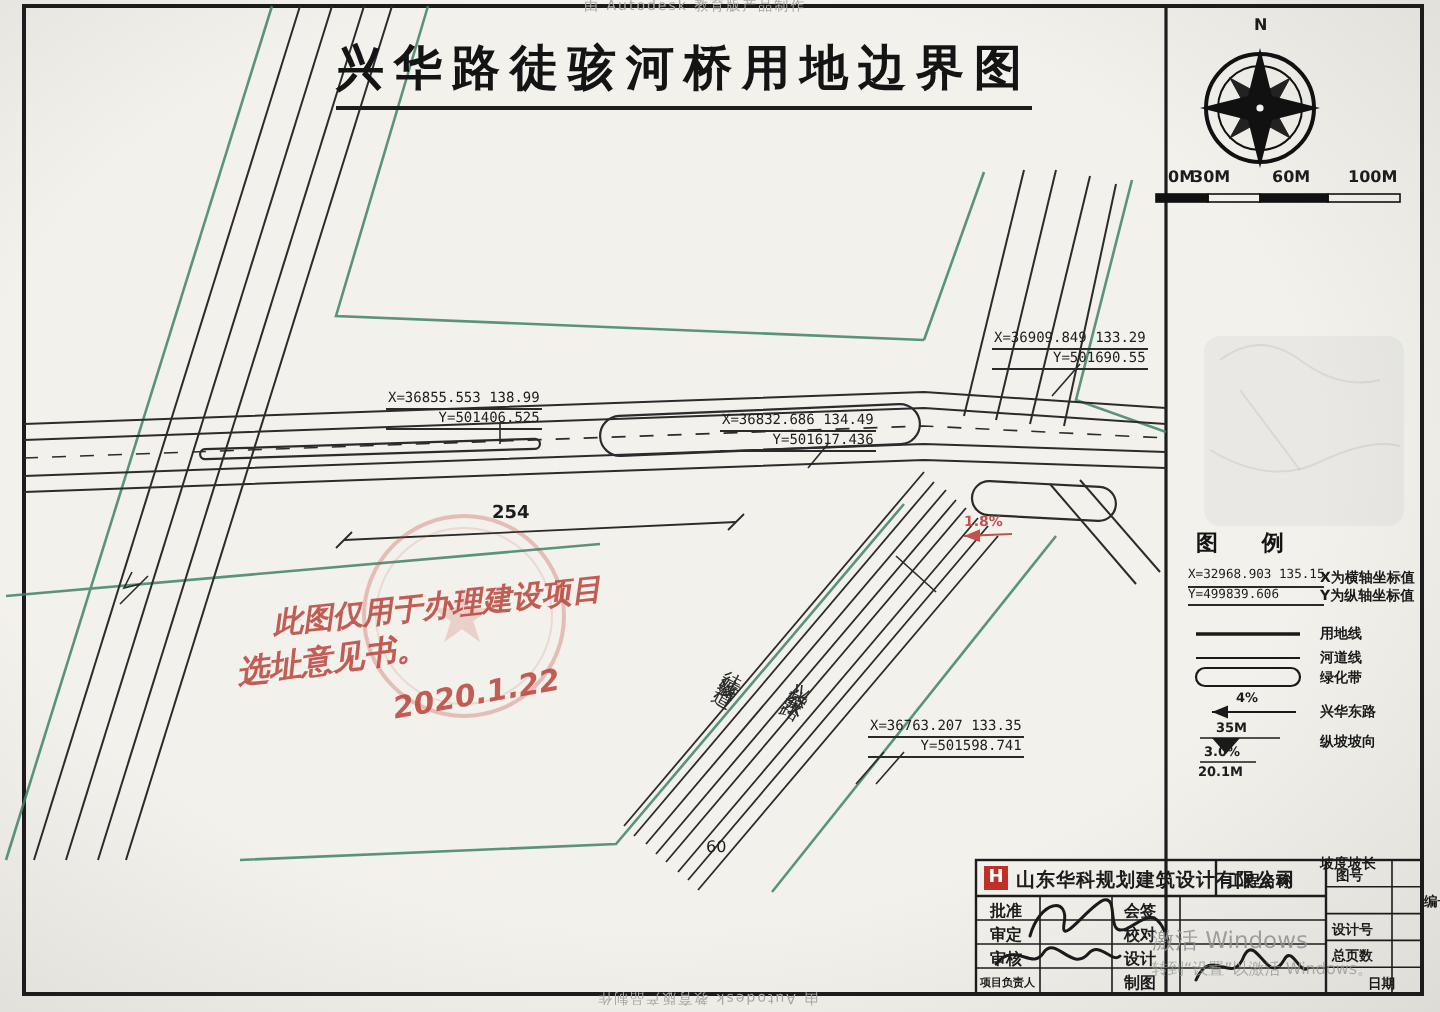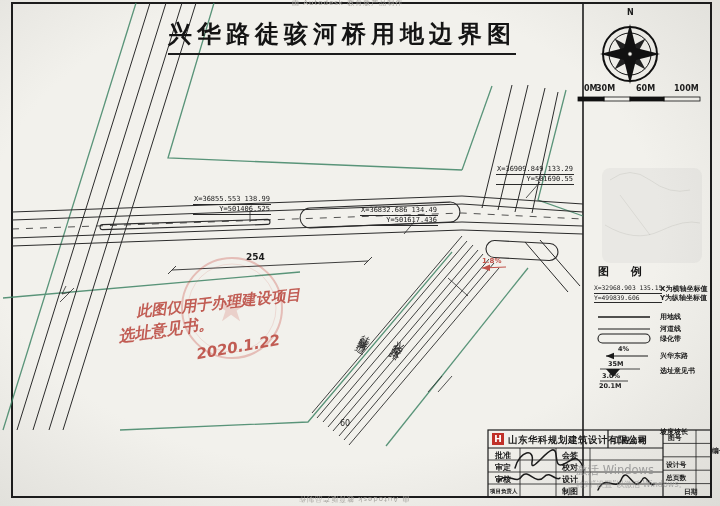--- a/index.html
+++ b/index.html
@@ -16,21 +16,21 @@
   .coord{font-family:"DejaVu Sans Mono",monospace;font-size:7px;line-height:9px;color:#202020;}
   .coord div{border-bottom:0.8px solid #2a2a2a;padding:0 1px;text-align:right;}
   .north-label{font-size:8px;font-weight:bold;}
   .scale-label{font-size:8px;font-weight:bold;}
   .legend-title{font-size:11px;font-weight:bold;letter-spacing:9px;color:#141414;}
   .legend-label{font-size:7px;font-weight:bold;color:#1a1a1a;}
   .legend-coord{font-family:"DejaVu Sans Mono",monospace;font-size:6.3px;line-height:8.5px;}
   .legend-coord div{border-bottom:0.7px solid #2a2a2a;}
   .legend-val{font-size:6.5px;font-weight:bold;}
   .dim-text{font-size:9px;font-weight:bold;}
-  .small-dim{font-size:8px;}
+  .small-dim{font-size:8px;padding-left:13px;}
   .slope-red{font-size:7px;color:#c0524a;font-weight:bold;}
   .road-vert{writing-mode:vertical-rl;font-size:10.5px;letter-spacing:3px;color:#2b2b2b;}
   .stamp-note{color:rgba(185,67,58,0.85);font-style:italic;font-weight:bold;}
   .stamp-star{color:rgba(205,80,70,0.20);}
   .tb-label{font-size:8px;font-weight:bold;}
   .tb-label-sm{font-size:5.5px;font-weight:bold;}
   .tb-company{font-size:9.5px;font-weight:bold;letter-spacing:0.5px;}
   .tb-mini{font-size:6.8px;font-weight:bold;}
   .logo{width:12px;height:12px;background:#c03028;color:#fff;font-size:9px;font-weight:bold;
         text-align:center;line-height:12px;}
@@ -196,20 +196,24 @@
       <div>Y=501406.525</div>
     </div>
     <div class="abs coord" style="left:360px;top:206px;">
       <div>X=36832.686 134.49</div>
       <div>Y=501617.436</div>
     </div>
     <div class="abs coord" style="left:496px;top:165px;">
       <div>X=36909.849 133.29</div>
       <div>Y=501690.55</div>
     </div>
+    <div class="abs coord" style="left:434px;top:359px;">
+      <div>X=36763.207 133.35</div>
+      <div>Y=501598.741</div>
+    </div>
 
     <div class="abs dim-text" style="left:246px;top:252px;">254</div>
     <div class="abs small-dim" style="left:340px;top:419px;">60</div>
     <div class="abs slope-red" style="left:482px;top:257px;">1.8%</div>
 
     <div class="abs road-vert" style="left:362px;top:328px;transform:rotate(28deg);">徒骇河道</div>
     <div class="abs road-vert" style="left:396px;top:334px;transform:rotate(28deg);">兴华东路</div>
 
     <div class="abs stamp-star" style="left:214px;top:286px;font-size:38px;">★</div>
     <div class="abs stamp-note" style="left:136px;top:294px;font-size:15px;transform:rotate(-6deg);">此图仅用于办理建设项目</div>
@@ -222,21 +226,21 @@
     <div class="abs legend-coord" style="left:594px;top:284px;">
       <div>X=32968.903 135.15</div>
       <div>Y=499839.606</div>
     </div>
     <div class="abs legend-label" style="left:660px;top:284px;">X为横轴坐标值</div>
     <div class="abs legend-label" style="left:660px;top:293px;">Y为纵轴坐标值</div>
     <div class="abs legend-label" style="left:660px;top:312px;">用地线</div>
     <div class="abs legend-label" style="left:660px;top:324px;">河道线</div>
     <div class="abs legend-label" style="left:660px;top:334px;">绿化带</div>
     <div class="abs legend-label" style="left:660px;top:351px;">兴华东路</div>
-    <div class="abs legend-label" style="left:660px;top:366px;">选址意见书</div>
+    <div class="abs legend-label" style="left:660px;top:366px;">纵坡坡向</div>
     <div class="abs legend-label" style="left:660px;top:379px;margin-top:48px;">坡度坡长</div>
     <div class="abs legend-val" style="left:618px;top:345px;">4%</div>
     <div class="abs legend-val" style="left:608px;top:360px;">35M</div>
     <div class="abs legend-val" style="left:602px;top:372px;">3.0%</div>
     <div class="abs legend-val" style="left:599px;top:381.5px;">20.1M</div>
 
     <div class="abs logo" style="left:492px;top:433px;">H</div>
     <div class="abs tb-company" style="left:508px;top:434px;">山东华科规划建筑设计有限公司</div>
     <div class="abs tb-label" style="left:614px;top:435px;">工程名称</div>
 

